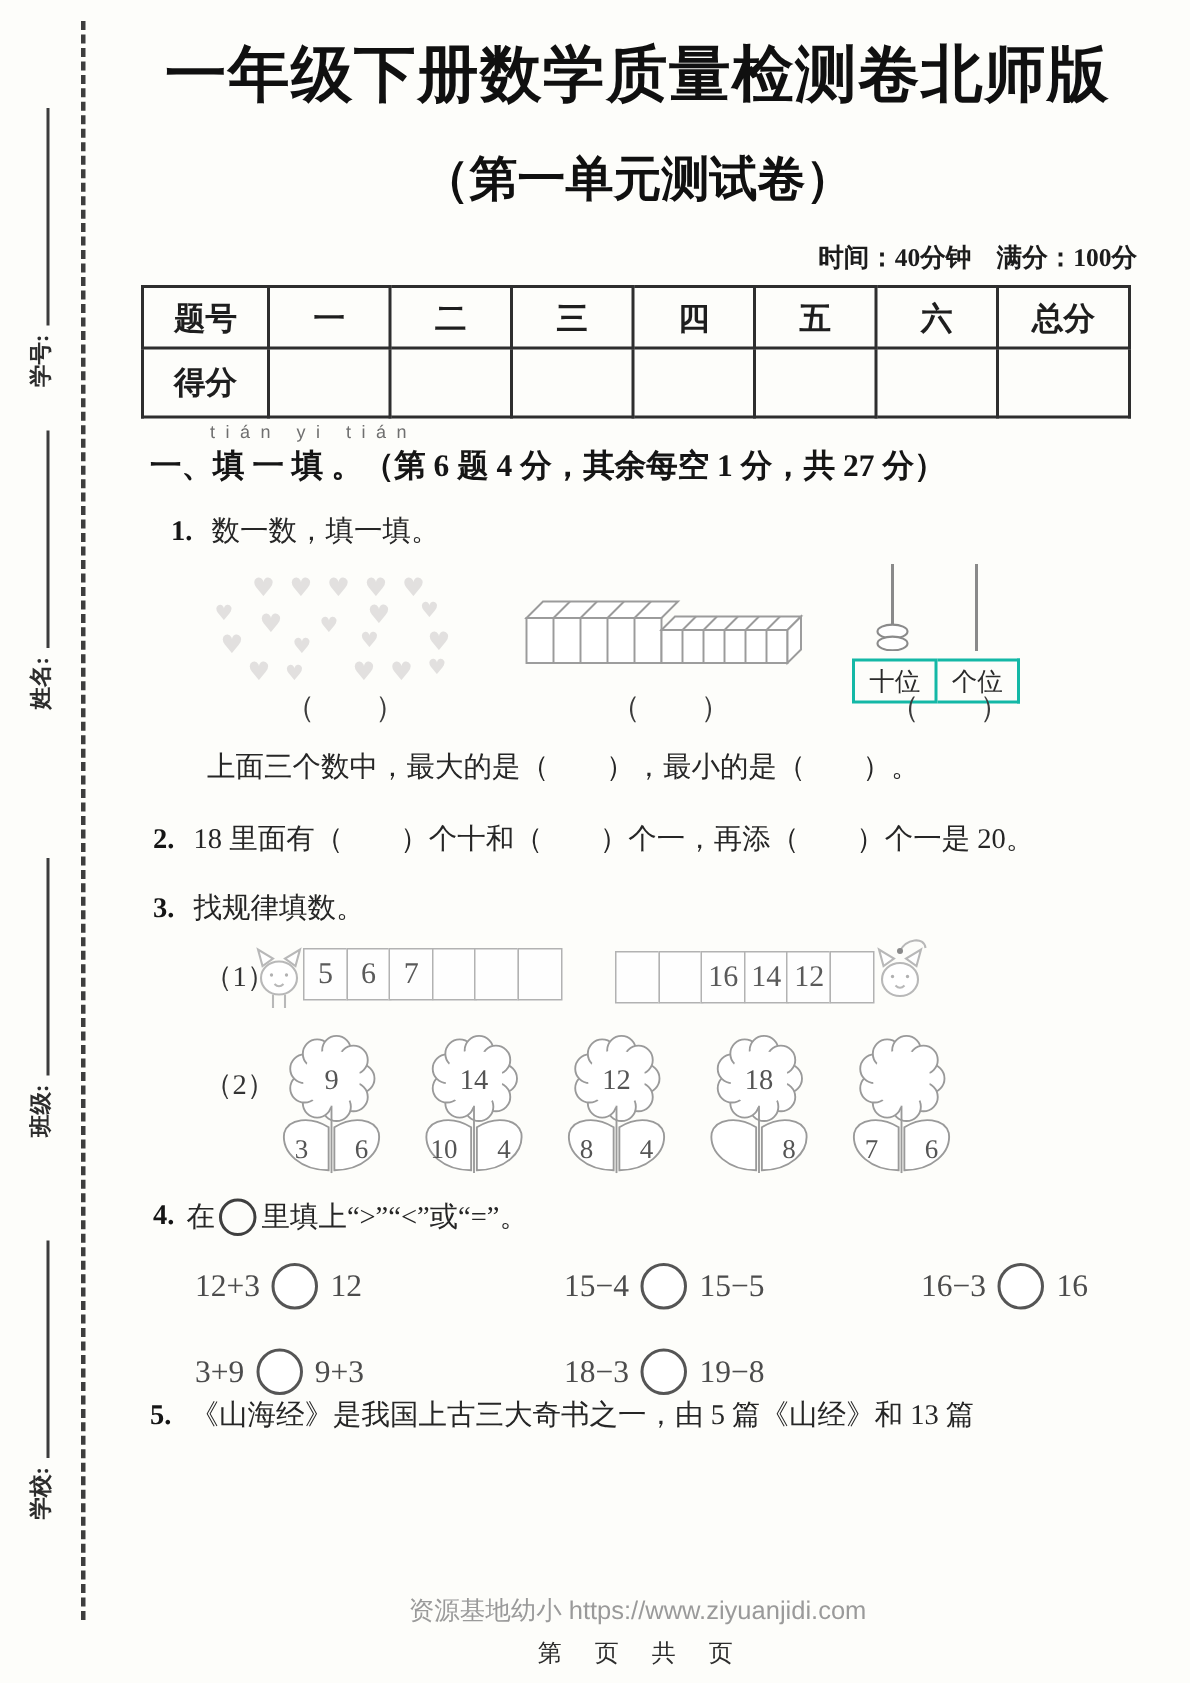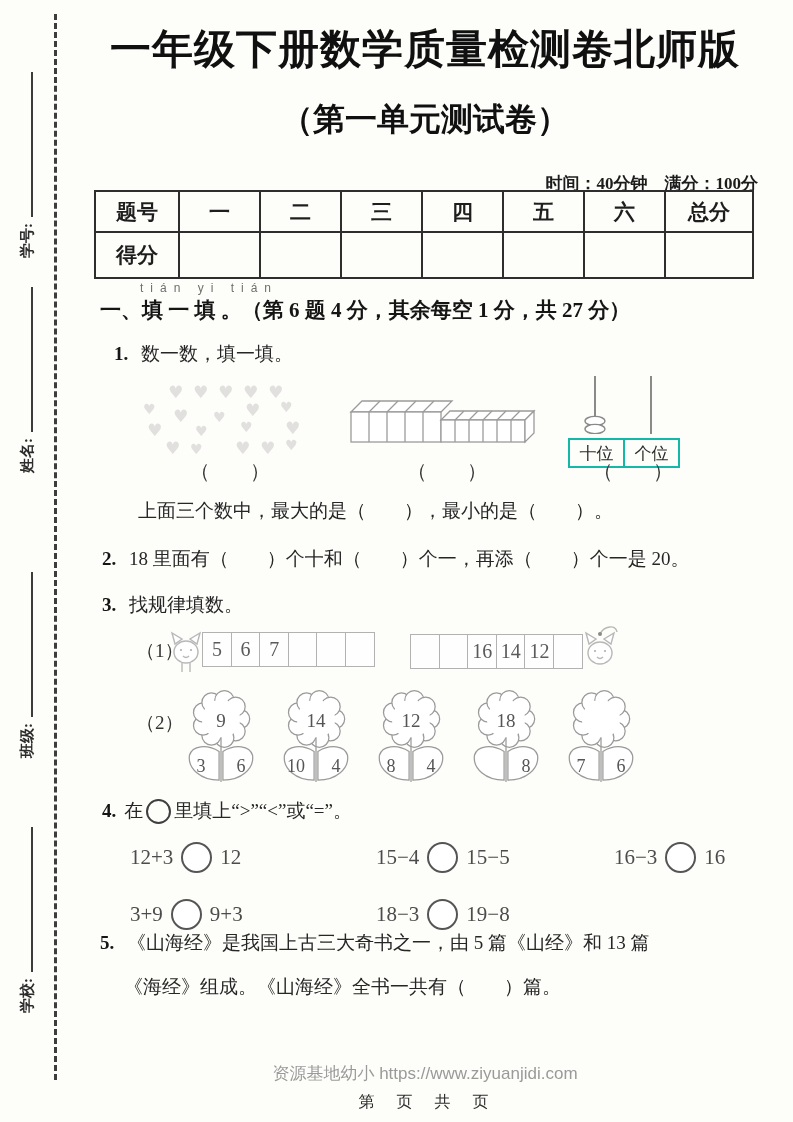--- a/index.html
+++ b/index.html
@@ -14,21 +14,21 @@
   .margin-field{position:absolute;width:186px;height:22px;left:-66px;
     display:flex;align-items:center;transform:rotate(-90deg);}
   .margin-field .mlabel{font-size:15px;font-weight:600;color:#2c2c2c;white-space:nowrap;}
   .margin-field .blank{flex:1;height:10px;border-bottom:2px solid #3c3c3c;margin-left:6px;}
   
   .page{position:absolute;left:90px;top:0;width:670px;height:1122px;}
   .abs{position:absolute;}
   .title{top:22px;left:0;right:0;text-align:center;font-size:41px;font-weight:bold;
     letter-spacing:1px;color:#101010;}
   .subtitle{top:98px;left:0;right:0;text-align:center;font-size:32px;font-weight:bold;color:#101010;}
-  .meta{top:160px;right:2px;font-size:17px;font-weight:600;color:#1c1c1c;margin-top:12px;}
+  .meta{top:160px;right:2px;font-size:17px;font-weight:600;color:#1c1c1c;}
   
   .score-table{top:190px;left:4px;border-collapse:collapse;table-layout:fixed;width:660px;}
   .score-table td,.score-table th{border:2px solid #2e2e2e;height:39px;text-align:center;
     font-size:21px;font-weight:600;color:#1e1e1e;padding:0;}
   .score-table tr:last-child td{height:44px;}
   
   .pinyin{top:281px;left:50px;font-size:12px;color:#6f6f6f;letter-spacing:7px;
     font-family:"Liberation Sans","DejaVu Sans",sans-serif;}
   .sec-heading{top:296px;left:10px;font-size:21px;font-weight:bold;color:#151515;}
   .qnum{font-weight:bold;margin-right:8px;color:#151515;}
@@ -416,18 +416,17 @@
       <span>18−3</span>
       <span class="circle"></span>
       <span>19−8</span>
     </div>
   </div>
 
   <div class="abs qline q5">
     <span class="qnum">5.</span>
     <span>《山海经》是我国上古三大奇书之一，由 5 篇《山经》和 13 篇</span>
   </div>
-  <div class="abs qline q5-line2">《海经》组成。《山海经》全书一共有（　　）篇。</div>
 
   <div class="abs pageinfo">第　页　共　页</div>
   <div class="abs watermark">资源基地幼小 https://www.ziyuanjidi.com</div>
 
 </div>
 
 </body></html>

